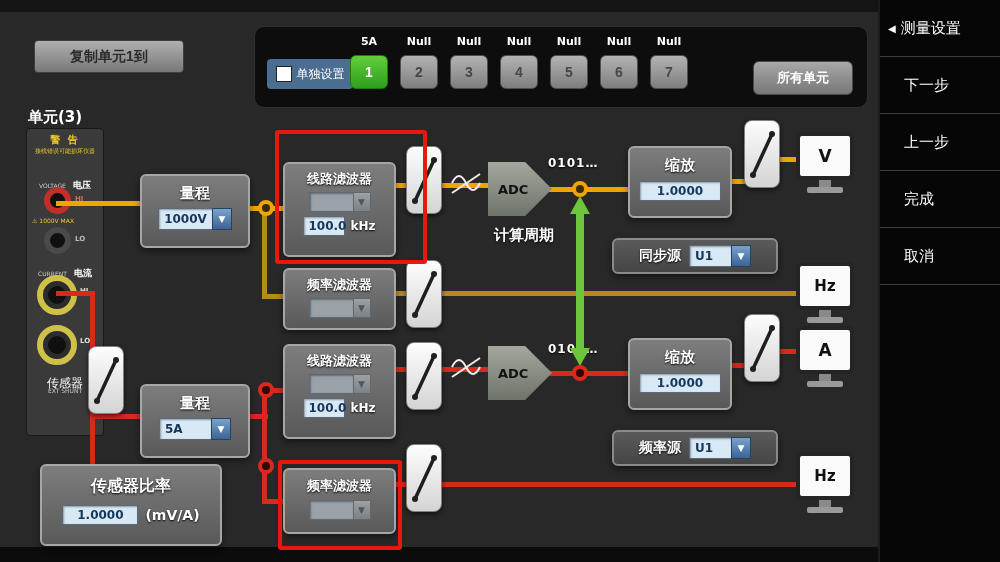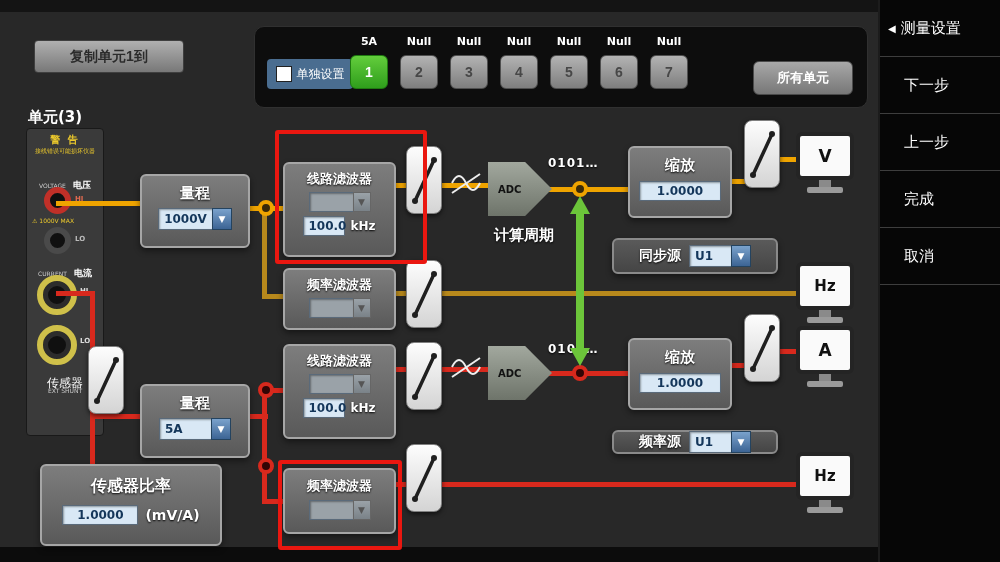--- a/index.html
+++ b/index.html
@@ -76,21 +76,21 @@
     border:1px solid #5a6a7a;box-shadow:inset 1px 1px 2px rgba(0,0,0,.35);padding:2px 4px;box-sizing:border-box;}
   .src-node{background:linear-gradient(180deg,#5a5a5a,#454545);border:2px solid #8a8a8a;display:flex;
     align-items:center;justify-content:center;gap:8px;text-align:center;}
   .src-node .title{font-size:14px;}
   .khzrow{display:flex;align-items:center;justify-content:center;gap:5px;margin-top:4px;}
   .unit-txt{color:#fff;font-weight:bold;font-size:12px;text-shadow:0 1px 2px #000;}
 
   
   .adc{position:absolute;width:64px;height:54px;background:linear-gradient(180deg,#a2a89e,#6e746a);
     clip-path:polygon(0 0,58% 0,100% 50%,58% 100%,0 100%);display:flex;align-items:center;color:#111;
-    font-weight:bold;font-size:10px;z-index:4;padding-left:10px;box-sizing:border-box;}
+    font-weight:bold;font-size:13px;z-index:4;padding-left:10px;box-sizing:border-box;}
   .sine{position:absolute;width:36px;height:28px;z-index:4;}
   .sine path{stroke:#eee;stroke-width:2;fill:none;}
   .bits{position:absolute;color:#fff;font-weight:bold;font-size:12px;letter-spacing:1px;z-index:4;text-shadow:0 1px 2px #000;}
 
   .switch{position:absolute;width:34px;height:66px;background:linear-gradient(#fdfdfd,#d4d4d4);
     border:1px solid #808080;border-radius:8px;box-shadow:0 2px 5px rgba(0,0,0,.6);z-index:5;}
   .switch svg{width:100%;height:100%;}
   .switch line{stroke:#1f1f1f;stroke-width:3.5;stroke-linecap:round;}
   .switch circle{fill:#1f1f1f;}
 
@@ -278,21 +278,21 @@
     <span class="fld" style="width:82px;margin-top:6px">1.0000</span>
   </div>
 
   <div class="node src-node" style="left:612px;top:238px;width:166px;height:36px">
     <span class="title">同步源</span>
     <div class="dd">
       <span class="val" style="min-width:42px">U1</span>
       <span class="btn">▼</span>
     </div>
   </div>
-  <div class="node src-node" style="left:612px;top:430px;width:166px;height:24px">
+  <div class="node src-node" style="left:612px;top:430px;width:166px;height:36px">
     <span class="title">频率源</span>
     <div class="dd">
       <span class="val" style="min-width:42px">U1</span>
       <span class="btn">▼</span>
     </div>
   </div>
 
   <div class="node" style="left:40px;top:464px;width:182px;height:82px">
     <span class="title" style="font-size:16px;margin-top:10px">传感器比率</span>
     <div style="display:flex;align-items:center;justify-content:center;gap:7px;margin-top:8px">

